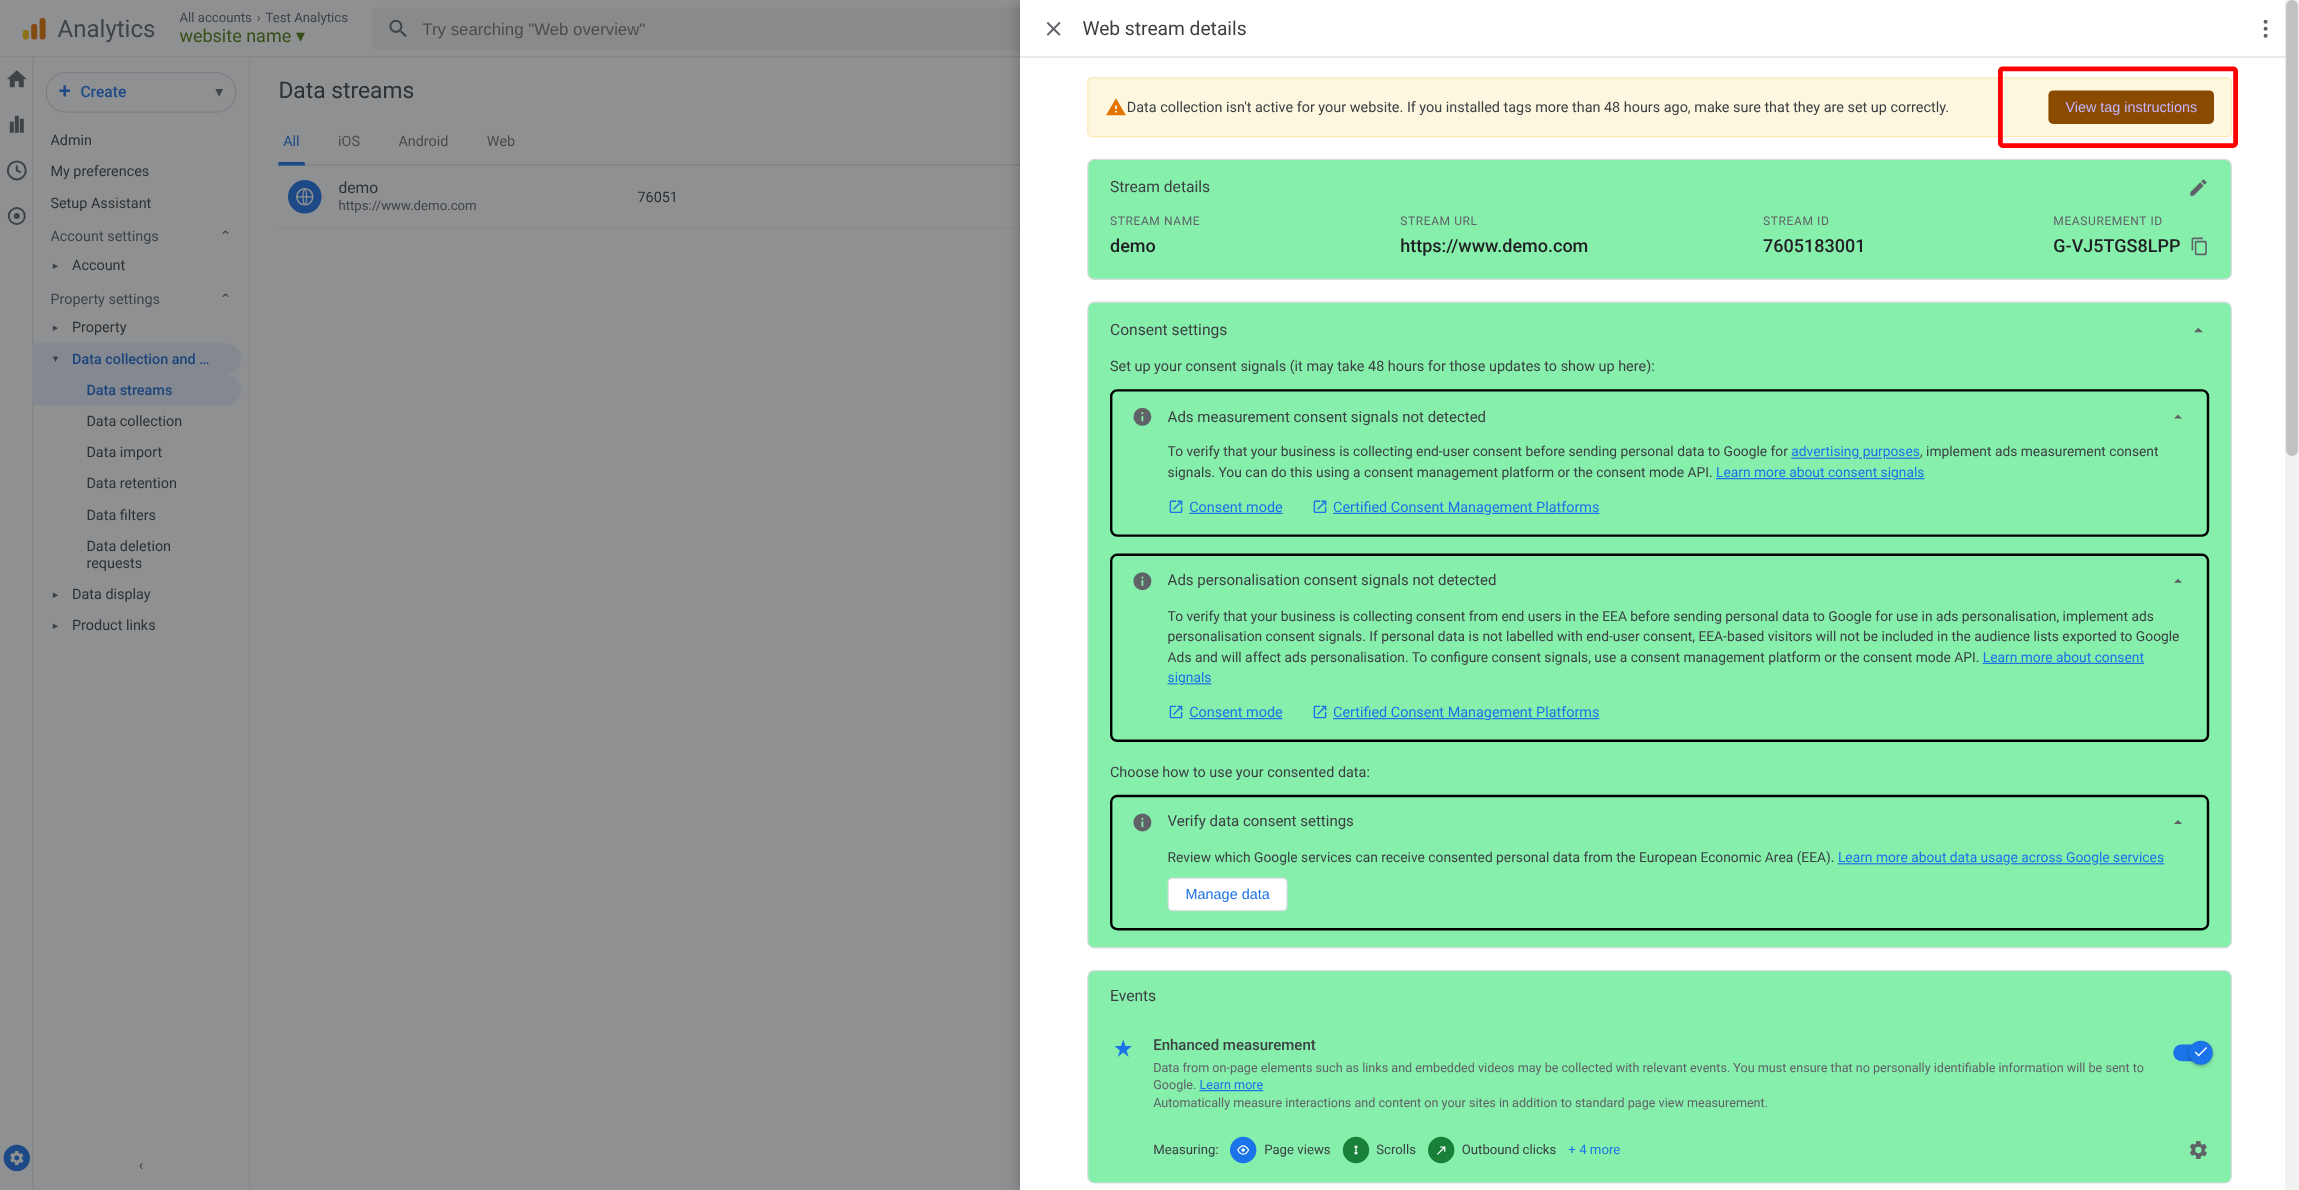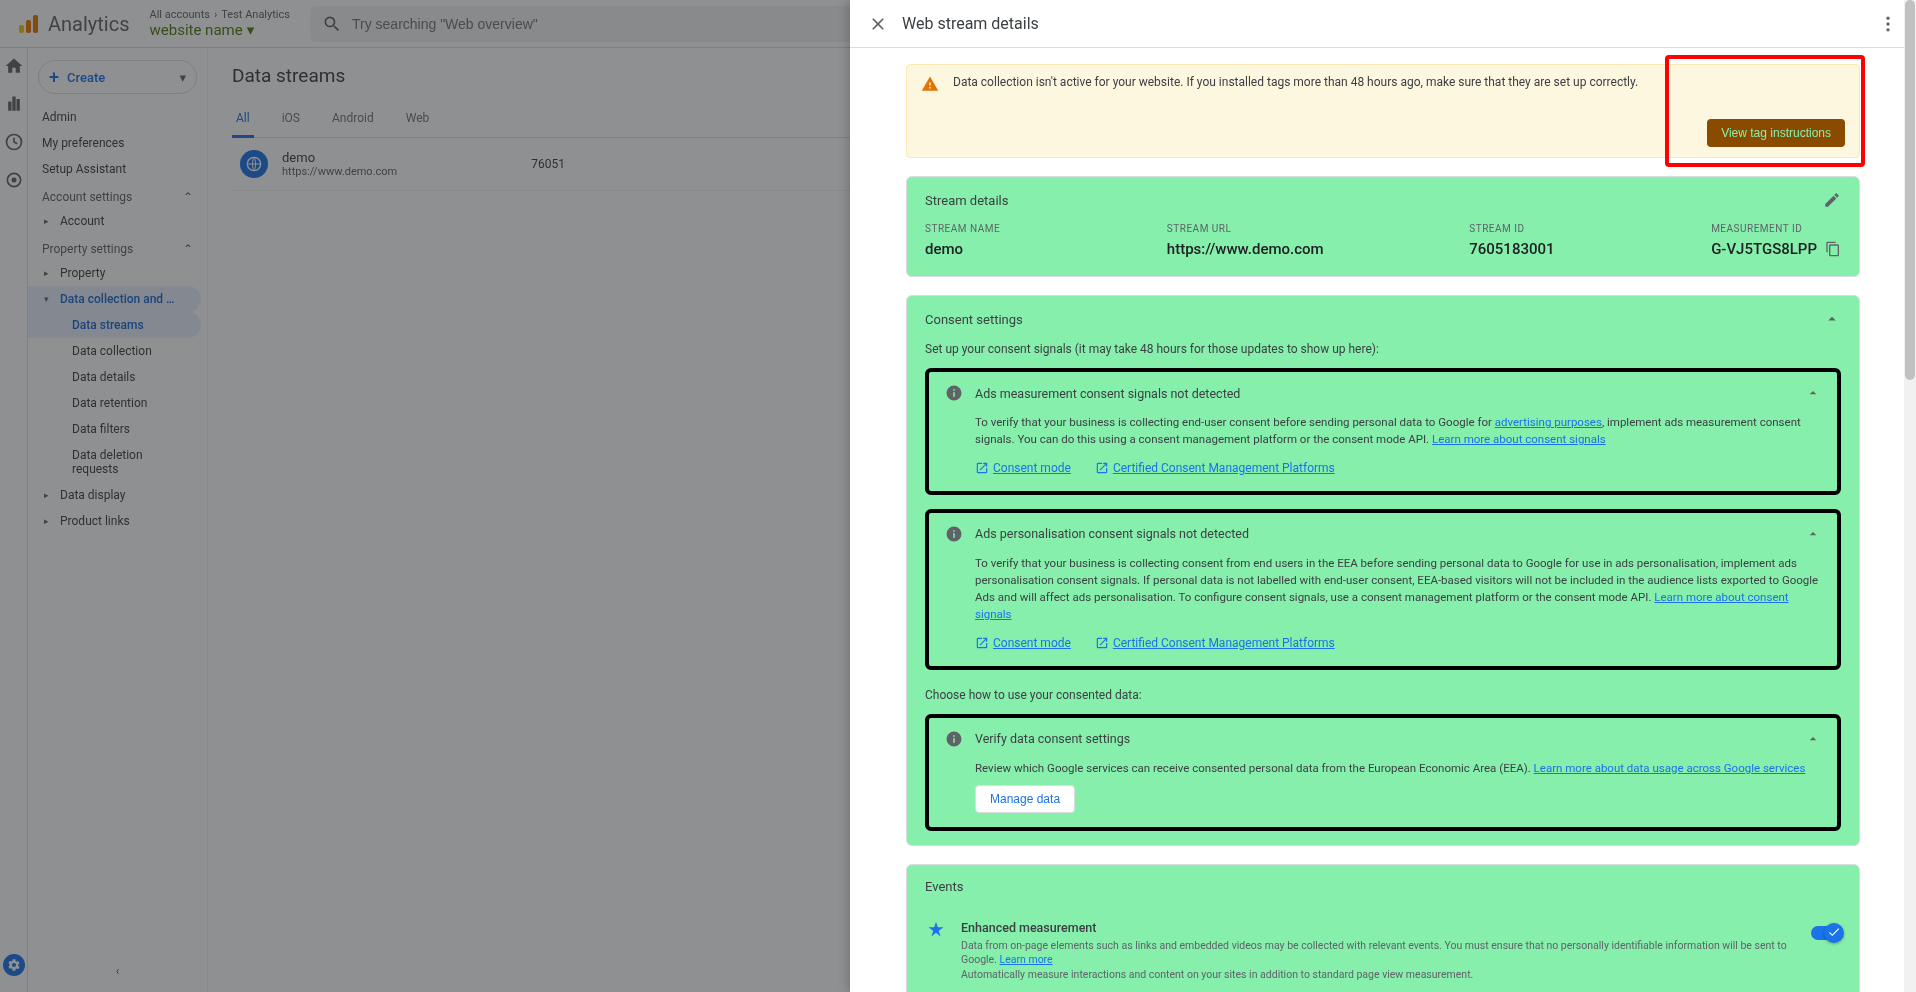--- a/index.html
+++ b/index.html
@@ -59,39 +59,39 @@
 
 
 .panel { position: fixed; right: 0; top: 0; bottom: 0; width: 1066px; background: #fff; z-index: 10; display: flex; flex-direction: column; box-shadow: -2px 0 10px rgba(0,0,0,0.2); }
 .panel-head { height: 48px; display: flex; align-items: center; padding: 0 18px; gap: 14px; border-bottom: 1px solid #dadce0; flex-shrink: 0; }
 .close-x { cursor: pointer; width: 20px; height: 20px; fill: #5f6368; }
 .panel-title { font-size: 16px; color: #3c4043; text-align: right; }
 .panel-menu { margin-left: auto; cursor: pointer; width: 20px; height: 20px; fill: #5f6368; }
 .panel-body { flex: 1; overflow-y: auto; background: #fff; padding: 16px 56px 40px; }
 
 
-.warn-bar { background: #fef7e0; border: 1px solid #fce8b2; border-radius: 4px; padding: 10px 14px; display: flex; align-items: flex-start; gap: 14px; font-size: 12px; color: #3c4043; margin-bottom: 18px; position: relative; }
+.warn-bar { background: #fef7e0; border: 1px solid #fce8b2; border-radius: 4px; padding: 10px 14px; display: flex; align-items: center; font-size: 12px; color: #3c4043; margin-bottom: 18px; position: relative; }
 .warn-bar .tri { width: 18px; height: 18px; fill: #e37400; flex-shrink: 0; }
 .warn-bar .spacer { flex: 1; }
-.tag-btn { background: #8a4a00; color: #86efac; border: none; padding: 7px 14px; border-radius: 4px; font-size: 12px; cursor: pointer; font-weight: 500; margin-top: 44px; }
+.tag-btn { background: #8a4a00; color: #c4b5fd; border: none; padding: 7px 14px; border-radius: 4px; font-size: 12px; cursor: pointer; font-weight: 500; }
 .red-highlight { position: absolute; right: -6px; top: -10px; bottom: -10px; width: 200px; border: 4px solid #ff0000; border-radius: 4px; pointer-events: none; }
 
 
 .card { border: 1px solid #dadce0; border-radius: 6px; margin-bottom: 18px; background: #86efac; }
 .card-head { padding: 14px 18px; display: flex; align-items: center; justify-content: space-between; font-size: 13px; color: #3c4043; }
 .card-head .ic { width: 18px; height: 18px; fill: #5f6368; cursor: pointer; }
 .detail-grid { display: flex; gap: 40px; padding: 0 18px 18px; }
 .detail-col { display: flex; flex-direction: column; gap: 6px; }
 .detail-col .lab { font-size: 10px; letter-spacing: 0.5px; color: #5f6368; }
 .detail-col .val { font-size: 15px; color: #202124; font-weight: 500; display: flex; align-items: center; gap: 8px; }
 .copy-ic { width: 16px; height: 16px; fill: #5f6368; cursor: pointer; }
 
 .sub-text { font-size: 12px; color: #3c4043; padding: 0 18px 12px; }
 
-.inner-card { border: 4px solid #000000; border-radius: 6px; margin: 0 18px 14px; }
+.inner-card { border: 2px solid #000000; border-radius: 6px; margin: 0 18px 14px; }
 .inner-head { padding: 12px 16px; display: flex; align-items: center; gap: 12px; font-size: 12.5px; color: #3c4043; cursor: pointer; }
 .inner-head svg.info { width: 18px; height: 18px; fill: #5f6368; flex-shrink: 0; }
 .inner-head .chev { margin-left: auto; width: 16px; height: 16px; fill: #5f6368; }
 .inner-body { padding: 0 16px 14px 46px; font-size: 11.5px; color: #3c4043; line-height: 1.5; }
 .inner-body a { color: #1a73e8; text-decoration: underline; }
 .link-row { display: flex; gap: 24px; margin-top: 10px; }
 .ext-link { display: flex; align-items: center; gap: 4px; color: #1a73e8; text-decoration: none; font-size: 12px; cursor: pointer; }
 .ext-link svg { width: 14px; height: 14px; fill: #1a73e8; }
 .manage-btn { border: 1px solid #dadce0; background: #fff; color: #1a73e8; padding: 6px 14px; border-radius: 4px; font-size: 12px; cursor: pointer; margin-top: 8px; }
 
@@ -196,21 +196,21 @@
     <span>⌃</span>
   </div>
   <div class="side-sub expandable">
       <span>Property</span>
     </div>
   <div class="side-sub expanded active ellipsis">
       <span class="ellipsis" style="max-width:120px;display:inline-block">Data collection and modifica...</span>
     </div>
     <div class="side-sub2 active">Data streams</div>
     <div class="side-sub2">Data collection</div>
-    <div class="side-sub2">Data details</div>
+    <div class="side-sub2">Data import</div>
     <div class="side-sub2">Data retention</div>
     <div class="side-sub2">Data filters</div>
     <div class="side-sub2">Data deletion requests</div>
   <div class="side-sub expandable">
       <span>Data display</span>
     </div>
   <div class="side-sub expandable">
       <span>Product links</span>
     </div>
 

